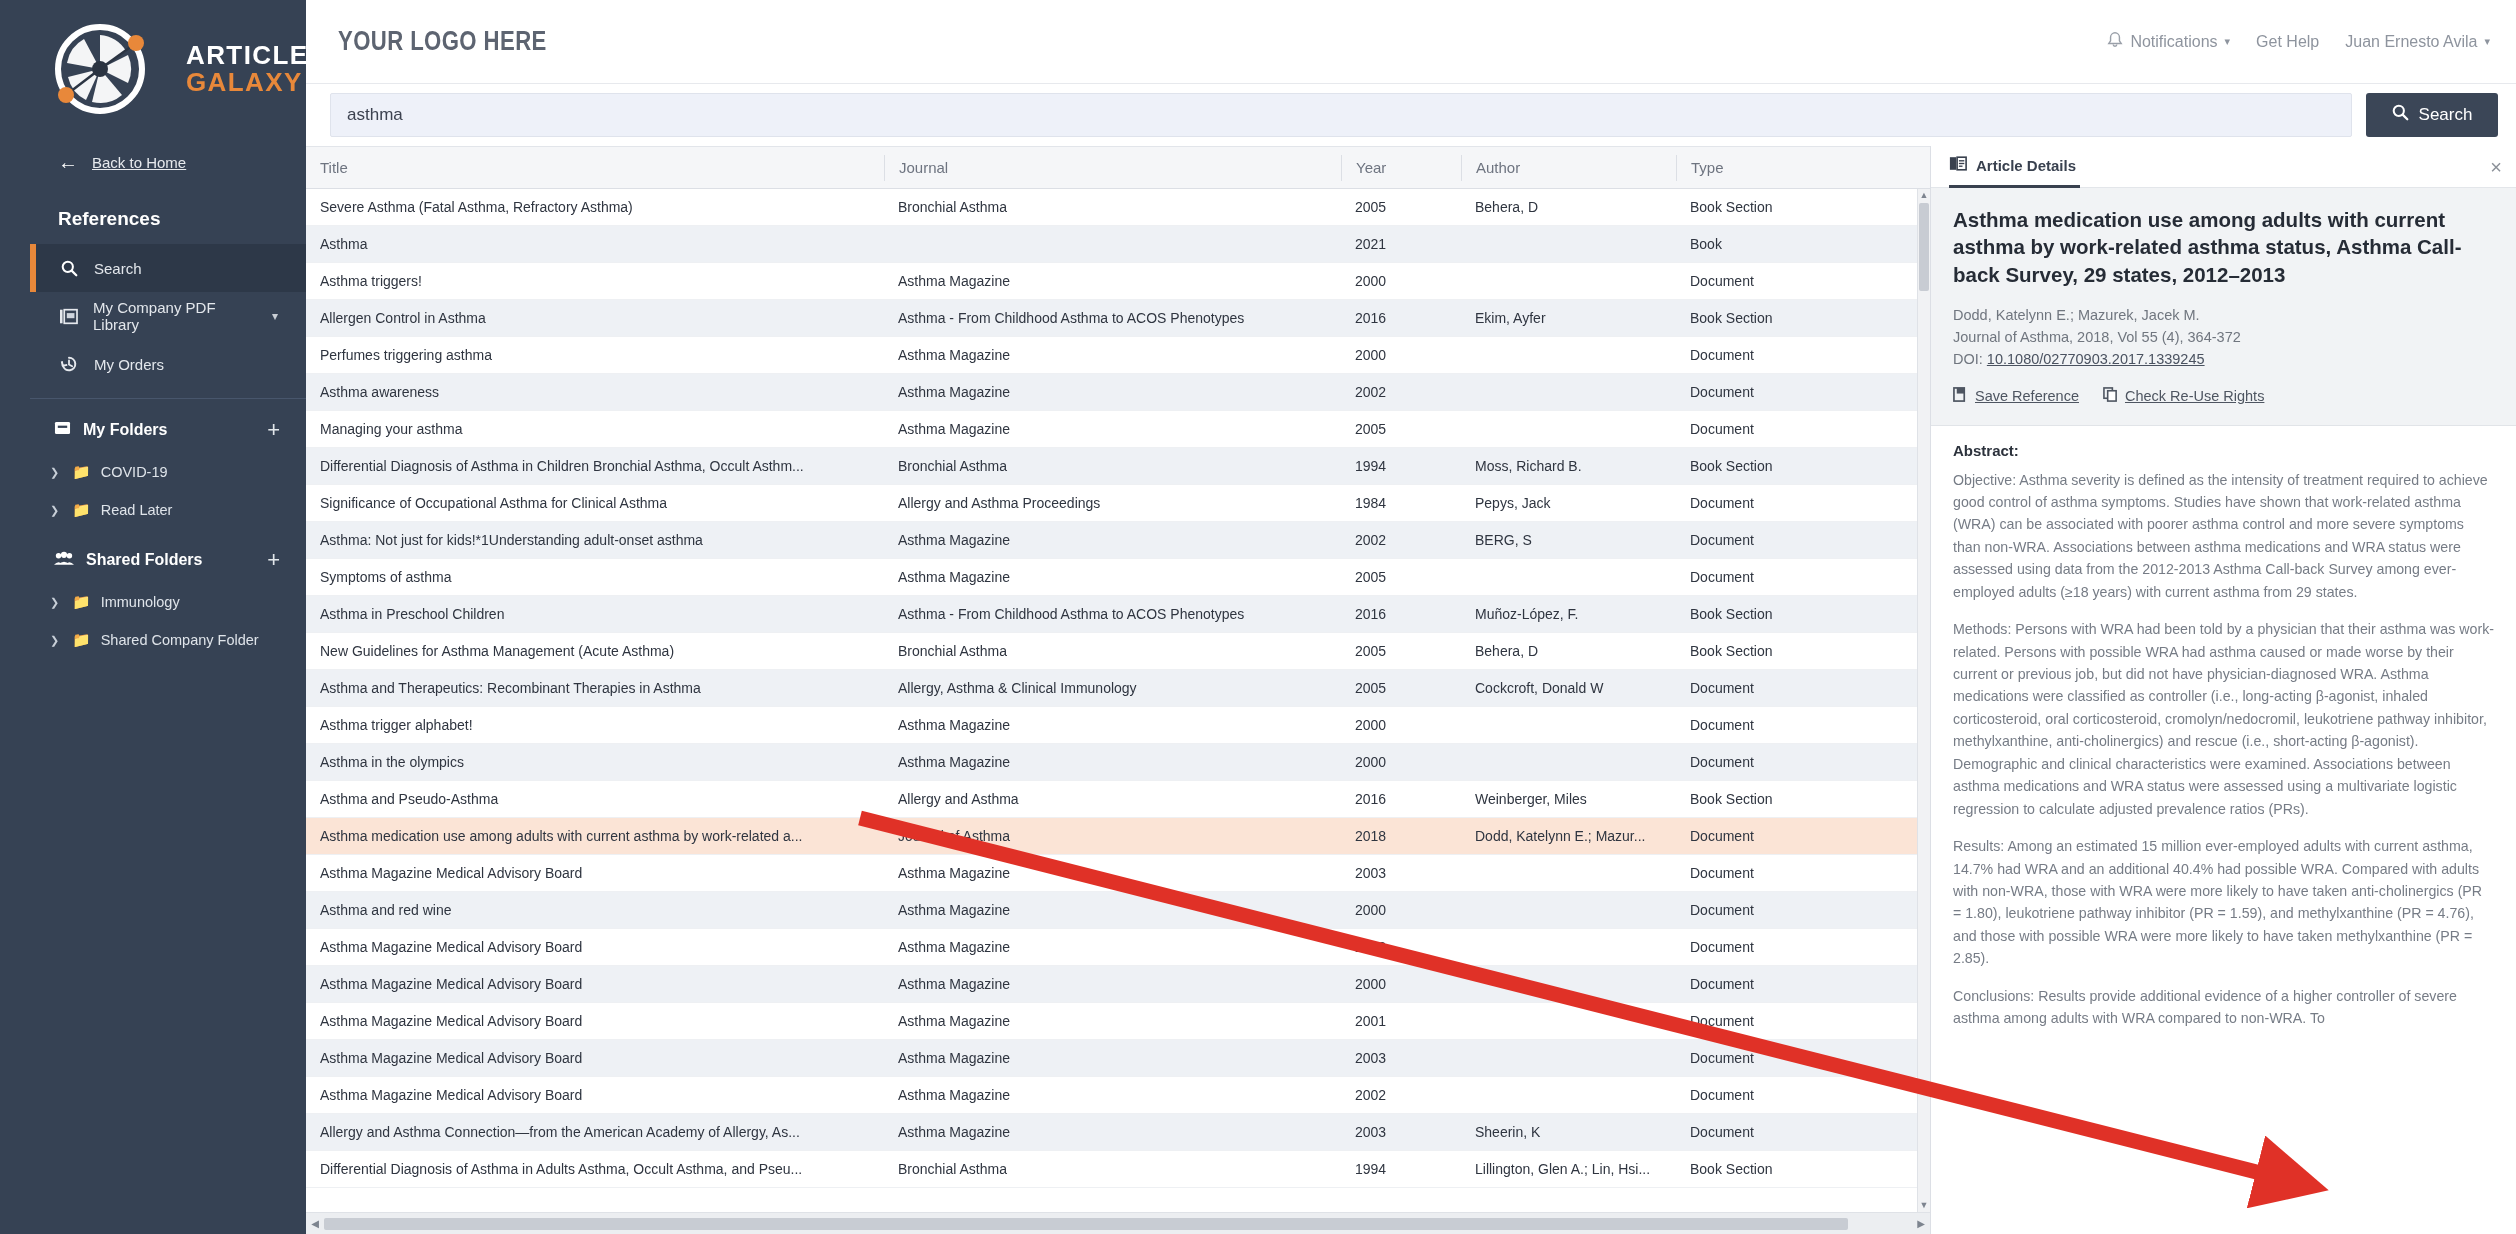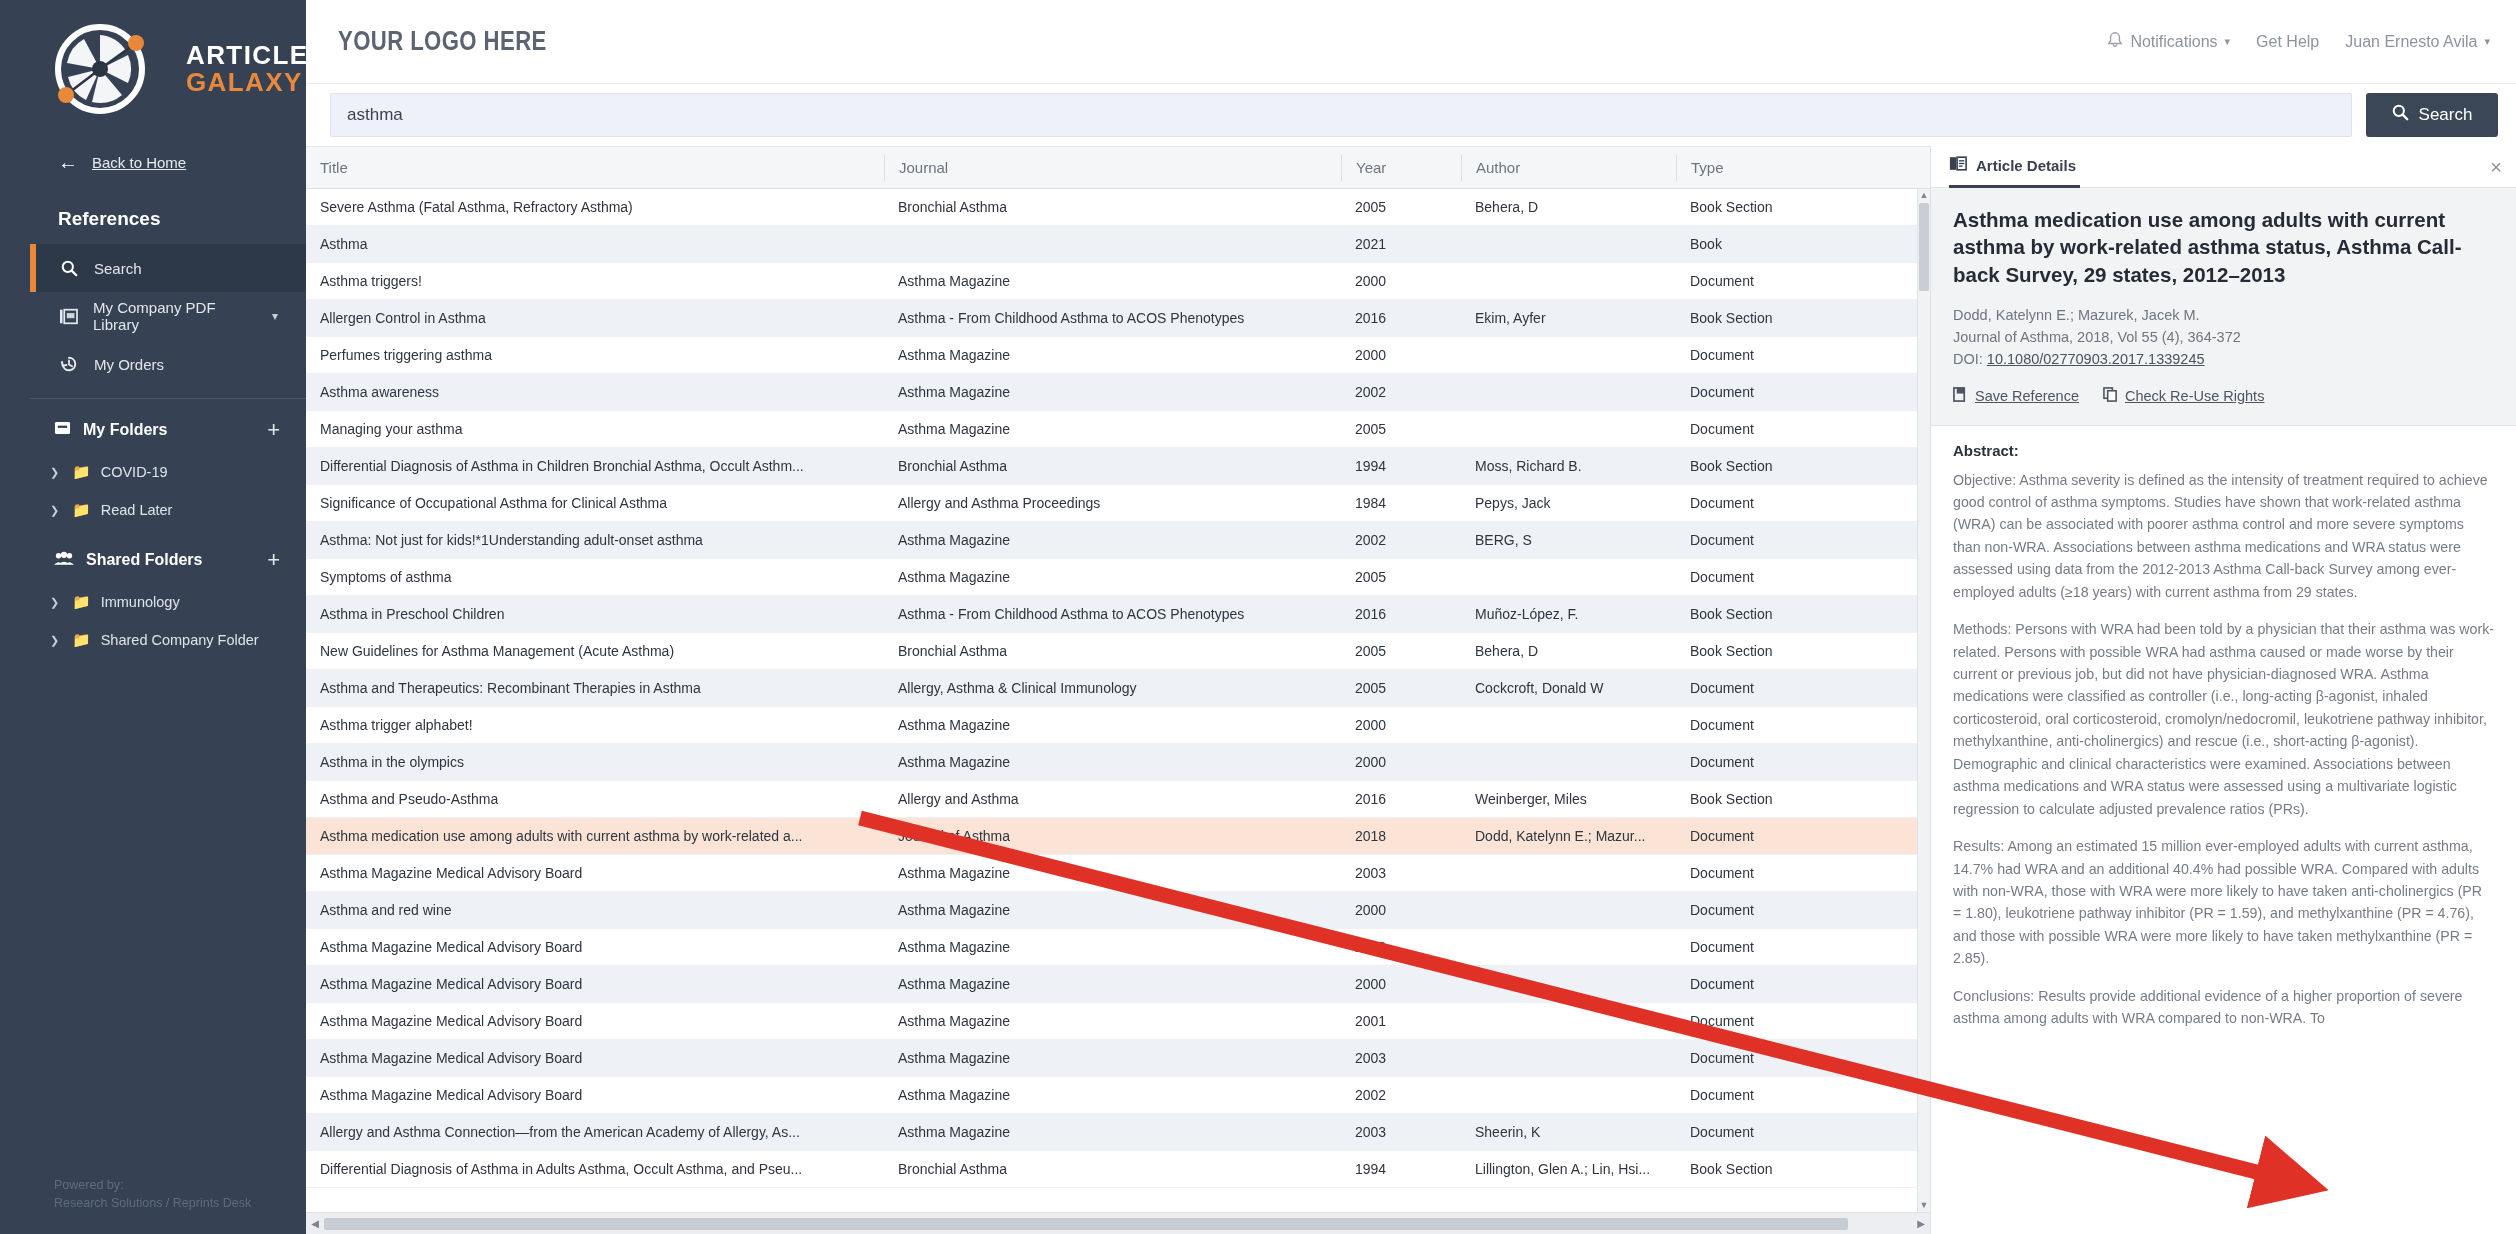--- a/index.html
+++ b/index.html
@@ -381,24 +381,20 @@
       <span class="caret">❯</span>
       <span class="fico">📁</span>
       <span>Immunology</span>
     </div>
     <div class="folder-item">
       <span class="caret">❯</span>
       <span class="fico">📁</span>
       <span>Shared Company Folder</span>
     </div>
 
-    <div class="powered">
-      <div>Powered by:</div>
-      <div>Research Solutions / Reprints Desk</div>
-    </div>
   </aside>
 
   <section class="main">
 
     <header class="topbar">
       <div class="your-logo">YOUR LOGO HERE</div>
       <nav class="topnav">
         <span class="tn">
           <span>
             <svg width="16" height="17" viewBox="0 0 18 19">
@@ -695,21 +691,21 @@
             </span>
           </div>
         </div>
 
         <div class="abstract-wrap">
           <div class="abstract-label">Abstract:</div>
           <div id="abstract-paras">
               <div class="abstract-para">Objective: Asthma severity is defined as the intensity of treatment required to achieve good control of asthma symptoms. Studies have shown that work-related asthma (WRA) can be associated with poorer asthma control and more severe symptoms than non-WRA. Associations between asthma medications and WRA status were assessed using data from the 2012-2013 Asthma Call-back Survey among ever-employed adults (≥18 years) with current asthma from 29 states.</div>
               <div class="abstract-para">Methods: Persons with WRA had been told by a physician that their asthma was work-related. Persons with possible WRA had asthma caused or made worse by their current or previous job, but did not have physician-diagnosed WRA. Asthma medications were classified as controller (i.e., long-acting β-agonist, inhaled corticosteroid, oral corticosteroid, cromolyn/nedocromil, leukotriene pathway inhibitor, methylxanthine, anti-cholinergics) and rescue (i.e., short-acting β-agonist). Demographic and clinical characteristics were examined. Associations between asthma medications and WRA status were assessed using a multivariate logistic regression to calculate adjusted prevalence ratios (PRs).</div>
               <div class="abstract-para">Results: Among an estimated 15 million ever-employed adults with current asthma, 14.7% had WRA and an additional 40.4% had possible WRA. Compared with adults with non-WRA, those with WRA were more likely to have taken anti-cholinergics (PR = 1.80), leukotriene pathway inhibitor (PR = 1.59), and methylxanthine (PR = 4.76), and those with possible WRA were more likely to have taken methylxanthine (PR = 2.85).</div>
-              <div class="abstract-para">Conclusions: Results provide additional evidence of a higher proportion of severe asthma among adults with WRA compared to non-WRA. To</div>
+              <div class="abstract-para">Conclusions: Results provide additional evidence of a higher controller of severe asthma among adults with WRA compared to non-WRA. To</div>
             </div>
         </div>
 
       </aside>
     </div>
   </section>
 
   <svg class="annot-arrow" viewBox="0 0 2516 1234">
     <defs>
       <marker id="arrowhead" markerWidth="5" markerHeight="5" refX="2.2" refY="2.5" orient="auto">

